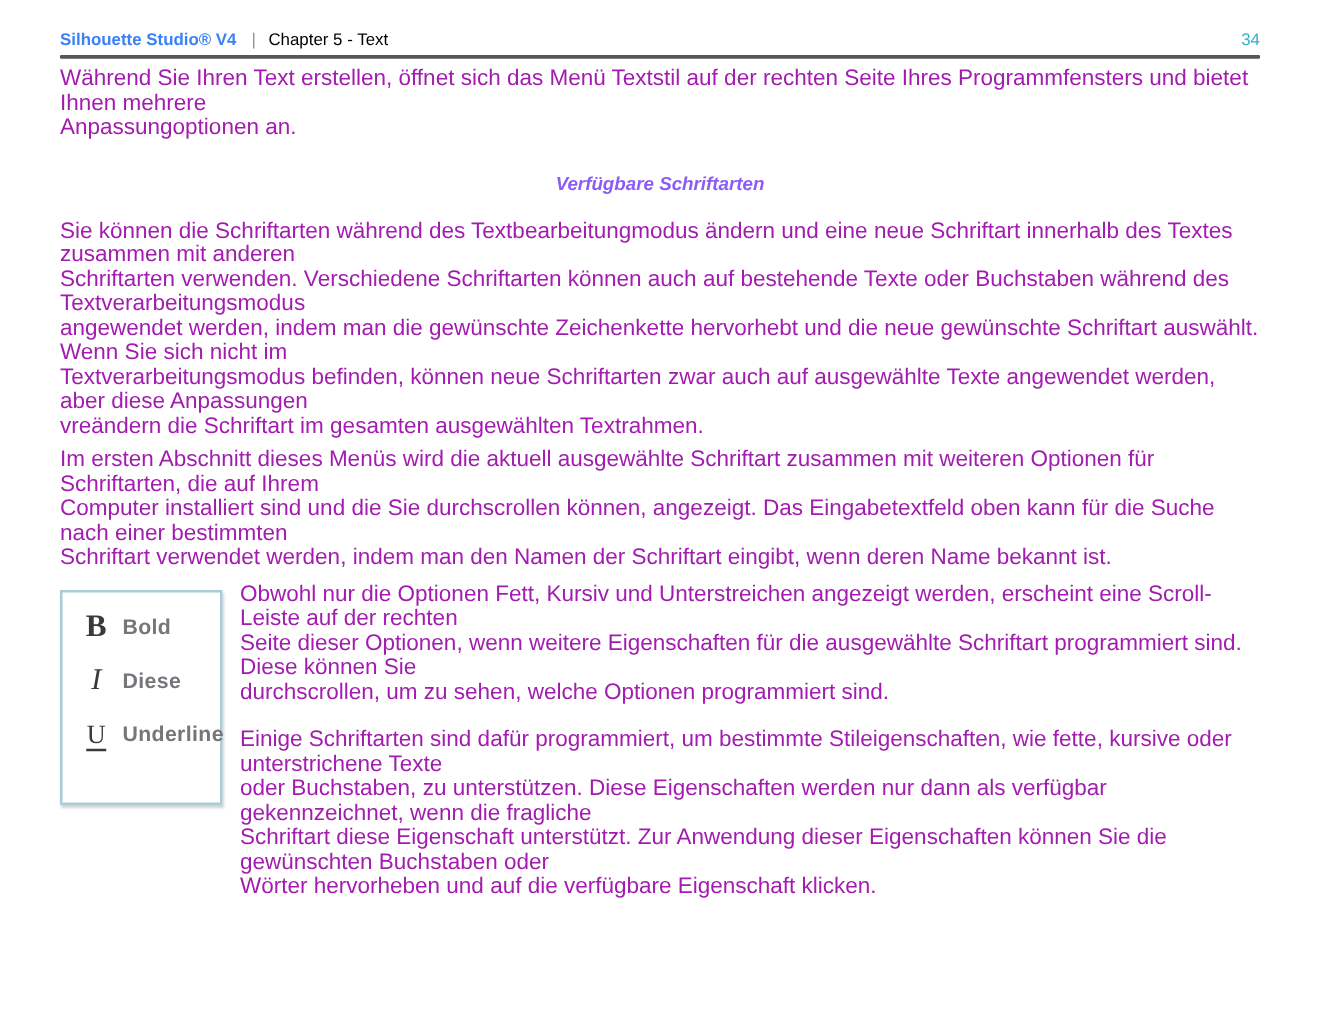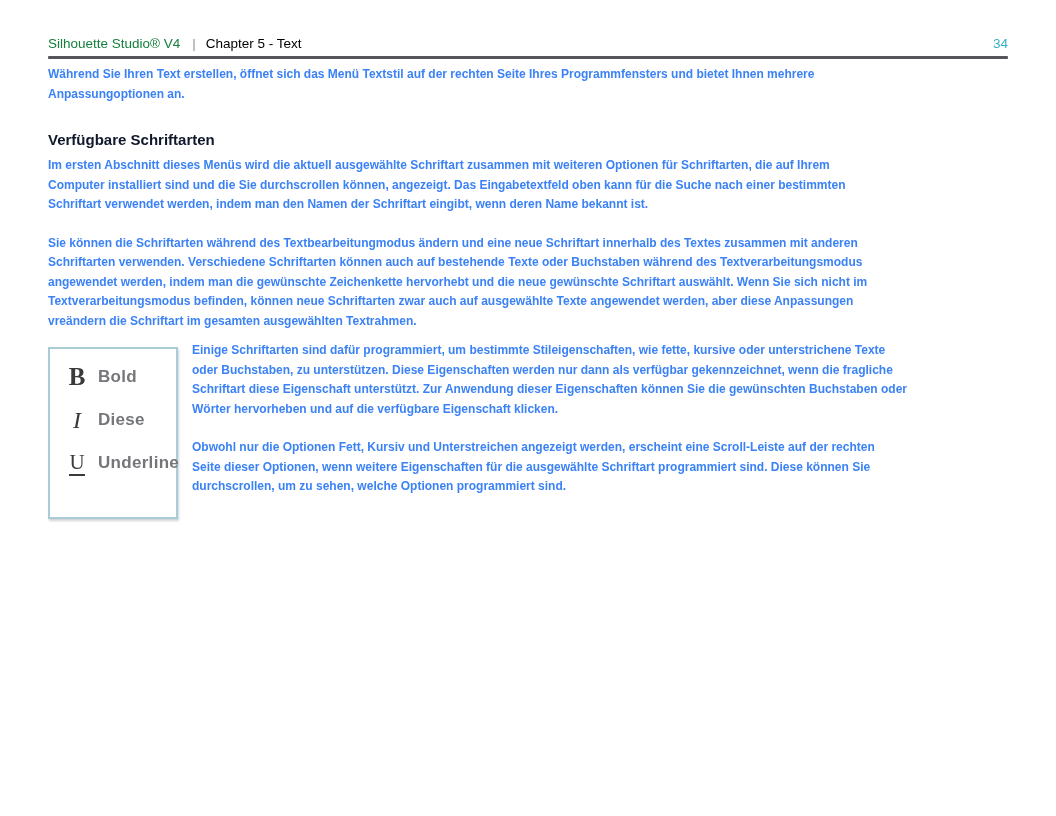--- a/index.html
+++ b/index.html
@@ -15,64 +15,64 @@
     overflow: hidden;
   }
   
   .header {
     display: flex;
     align-items: baseline;
     padding-top: 24px;
     font-size: 13.5px;
   }
   .brand {
-    color: #15803d;
-    font-weight: normal;
+    color: #3b82f6;
+    font-weight: bold;
   }
   .hsep {
     color: #8e9093;
     margin: 0 10px 0 12px;
     font-weight: 300;
   }
   .chapter {
     color: #000000;
   }
   .pagenum {
     margin-left: auto;
     color: #35b0c8;
-    margin-top: 12px;
   }
   .rule {
     height: 3px;
     background: #55565a;
     margin-top: 5px;
     border-radius: 1px;
   }
   
   .h1 {
     margin-top: 24px;
     font-size: 18px;
     color: #7f8184;
     font-weight: normal;
   }
   .h2 {
     font-size: 15px;
     font-weight: bold;
-    color: #0f172a;
+    font-style: italic;
+    color: #8b5cf6;
+    text-align: center;
   }
   .h2.available { margin-top: 27px; }
   .h2.properties { margin-top: 19px; }
   
   .body {
     margin: 0;
-    font-size: 12px;
+    font-size: 18px;
     line-height: 19.5px;
-    color: #3b82f6;
+    color: #a21caf;
     white-space: pre-line;
-    font-weight: bold;
   }
   .intro { margin-top: 6px; }
   .after-h2 { margin-top: 8px; }
   .para-gap { margin-top: 19px; }
   
   .figure-row {
     display: flex;
     align-items: flex-start;
     margin-top: 10px;
   }
@@ -135,50 +135,50 @@
     <span class="hsep">|</span>
     <span class="chapter">Chapter 5 - Text</span>
     <span class="pagenum">34</span>
   </div>
   <div class="rule"></div>
 
   <p class="body intro">Während Sie Ihren Text erstellen, öffnet sich das Menü Textstil auf der rechten Seite Ihres Programmfensters und bietet Ihnen mehrere
 Anpassungoptionen an.</p>
 
   <div class="h2 available">Verfügbare Schriftarten</div>
-  <p class="body after-h2">Im ersten Abschnitt dieses Menüs wird die aktuell ausgewählte Schriftart zusammen mit weiteren Optionen für Schriftarten, die auf Ihrem
-Computer installiert sind und die Sie durchscrollen können, angezeigt. Das Eingabetextfeld oben kann für die Suche nach einer bestimmten
-Schriftart verwendet werden, indem man den Namen der Schriftart eingibt, wenn deren Name bekannt ist.</p>
   <p class="body para-gap">Sie können die Schriftarten während des Textbearbeitungmodus ändern und eine neue Schriftart innerhalb des Textes zusammen mit anderen
 Schriftarten verwenden. Verschiedene Schriftarten können auch auf bestehende Texte oder Buchstaben während des Textverarbeitungsmodus
 angewendet werden, indem man die gewünschte Zeichenkette hervorhebt und die neue gewünschte Schriftart auswählt. Wenn Sie sich nicht im
 Textverarbeitungsmodus befinden, können neue Schriftarten zwar auch auf ausgewählte Texte angewendet werden, aber diese Anpassungen
 vreändern die Schriftart im gesamten ausgewählten Textrahmen.</p>
+  <p class="body after-h2">Im ersten Abschnitt dieses Menüs wird die aktuell ausgewählte Schriftart zusammen mit weiteren Optionen für Schriftarten, die auf Ihrem
+Computer installiert sind und die Sie durchscrollen können, angezeigt. Das Eingabetextfeld oben kann für die Suche nach einer bestimmten
+Schriftart verwendet werden, indem man den Namen der Schriftart eingibt, wenn deren Name bekannt ist.</p>
 
 
   <div class="figure-row">
     <div class="figure-box">
       <div class="fig-item">
         <span class="fig-glyph glyph-bold">B</span>
         <span class="fig-label">Bold</span>
       </div>
       <div class="fig-item">
         <span class="fig-glyph glyph-italic">I</span>
 
         <span class="fig-label">Diese</span>
       </div>
       <div class="fig-item">
         <span class="fig-glyph glyph-underline"><span class="u-inner">U</span></span>
         <span class="fig-label">Underline</span>
       </div>
     </div>
     <div class="figure-text">
+      <p class="body">Obwohl nur die Optionen Fett, Kursiv und Unterstreichen angezeigt werden, erscheint eine Scroll-Leiste auf der rechten
+Seite dieser Optionen, wenn weitere Eigenschaften für die ausgewählte Schriftart programmiert sind. Diese können Sie
+durchscrollen, um zu sehen, welche Optionen programmiert sind.</p>
       <p class="body">Einige Schriftarten sind dafür programmiert, um bestimmte Stileigenschaften, wie fette, kursive oder unterstrichene Texte
 oder Buchstaben, zu unterstützen. Diese Eigenschaften werden nur dann als verfügbar gekennzeichnet, wenn die fragliche
 Schriftart diese Eigenschaft unterstützt. Zur Anwendung dieser Eigenschaften können Sie die gewünschten Buchstaben oder
 Wörter hervorheben und auf die verfügbare Eigenschaft klicken.</p>
-      <p class="body">Obwohl nur die Optionen Fett, Kursiv und Unterstreichen angezeigt werden, erscheint eine Scroll-Leiste auf der rechten
-Seite dieser Optionen, wenn weitere Eigenschaften für die ausgewählte Schriftart programmiert sind. Diese können Sie
-durchscrollen, um zu sehen, welche Optionen programmiert sind.</p>
     </div>
   </div>
 
 </div>
 
 </body></html>

